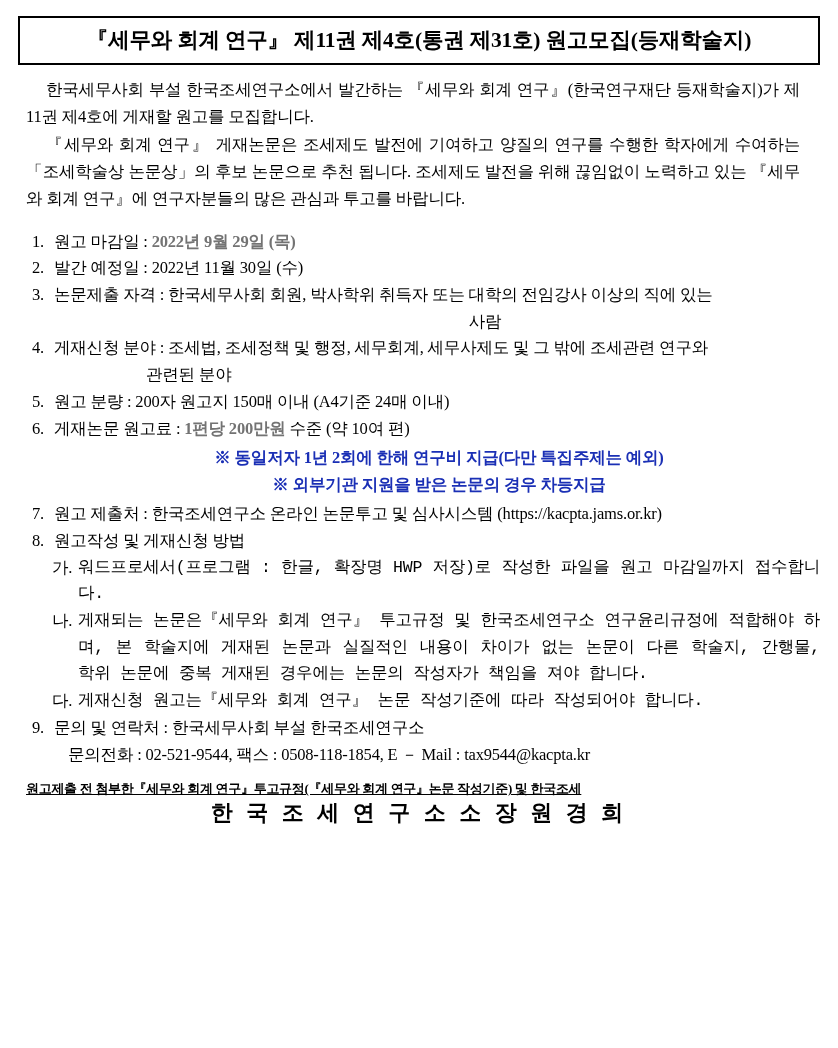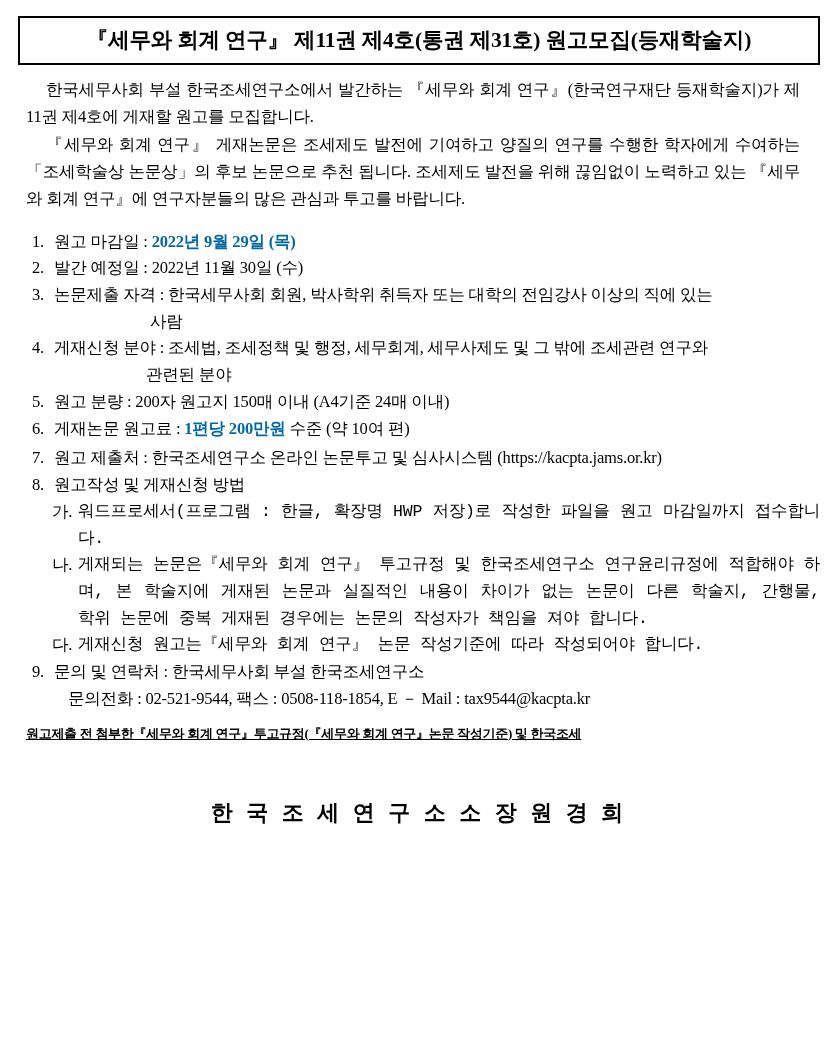--- a/index.html
+++ b/index.html
@@ -65,27 +65,28 @@
     width: 22px;
     flex: 0 0 22px;
     text-align: left;
   }
   ol.numbered > li .body {
     flex: 1 1 auto;
   }
   .cont-line {
     display: block;
     padding-left: 96px;
+    text-align: center;
   }
   .cont-line-2 {
     display: block;
     padding-left: 92px;
   }
   .red {
-    color: #0369a1;
+    color: #737373;
     font-weight: bold;
   }
   .blue {
     color: #1a2fb5;
     font-weight: bold;
   }
   .note-lines {
     margin: 3px 0 3px 0;
     text-align: center;
     padding-left: 40px;
@@ -185,20 +186,22 @@
     </li>
 
     <li>
       <span class="num">6.</span>
       <span class="body"><span>게재논문 원고료 : </span><span class="red">1편당 200만원</span><span> 수준 (약 10여 편)</span></span>
     </li>
 
   </ol>
 
   <div class="note-lines">
+    <div class="blue">※ 동일저자 1년 2회에 한해 연구비 지급(다만 특집주제는 예외)</div>
+    <div class="blue">※ 외부기관 지원을 받은 논문의 경우 차등지급</div>
   </div>
 
   <ol class="numbered">
     <li>
       <span class="num">7.</span>
       <span class="body"><span>원고 제출처 : </span><span>한국조세연구소 온라인 논문투고 및 심사시스템 (https://kacpta.jams.or.kr)</span></span>
     </li>
     <li>
       <span class="num">8.</span>
       <span class="body"><span>원고작성 및 게재신청 방법</span></span>

